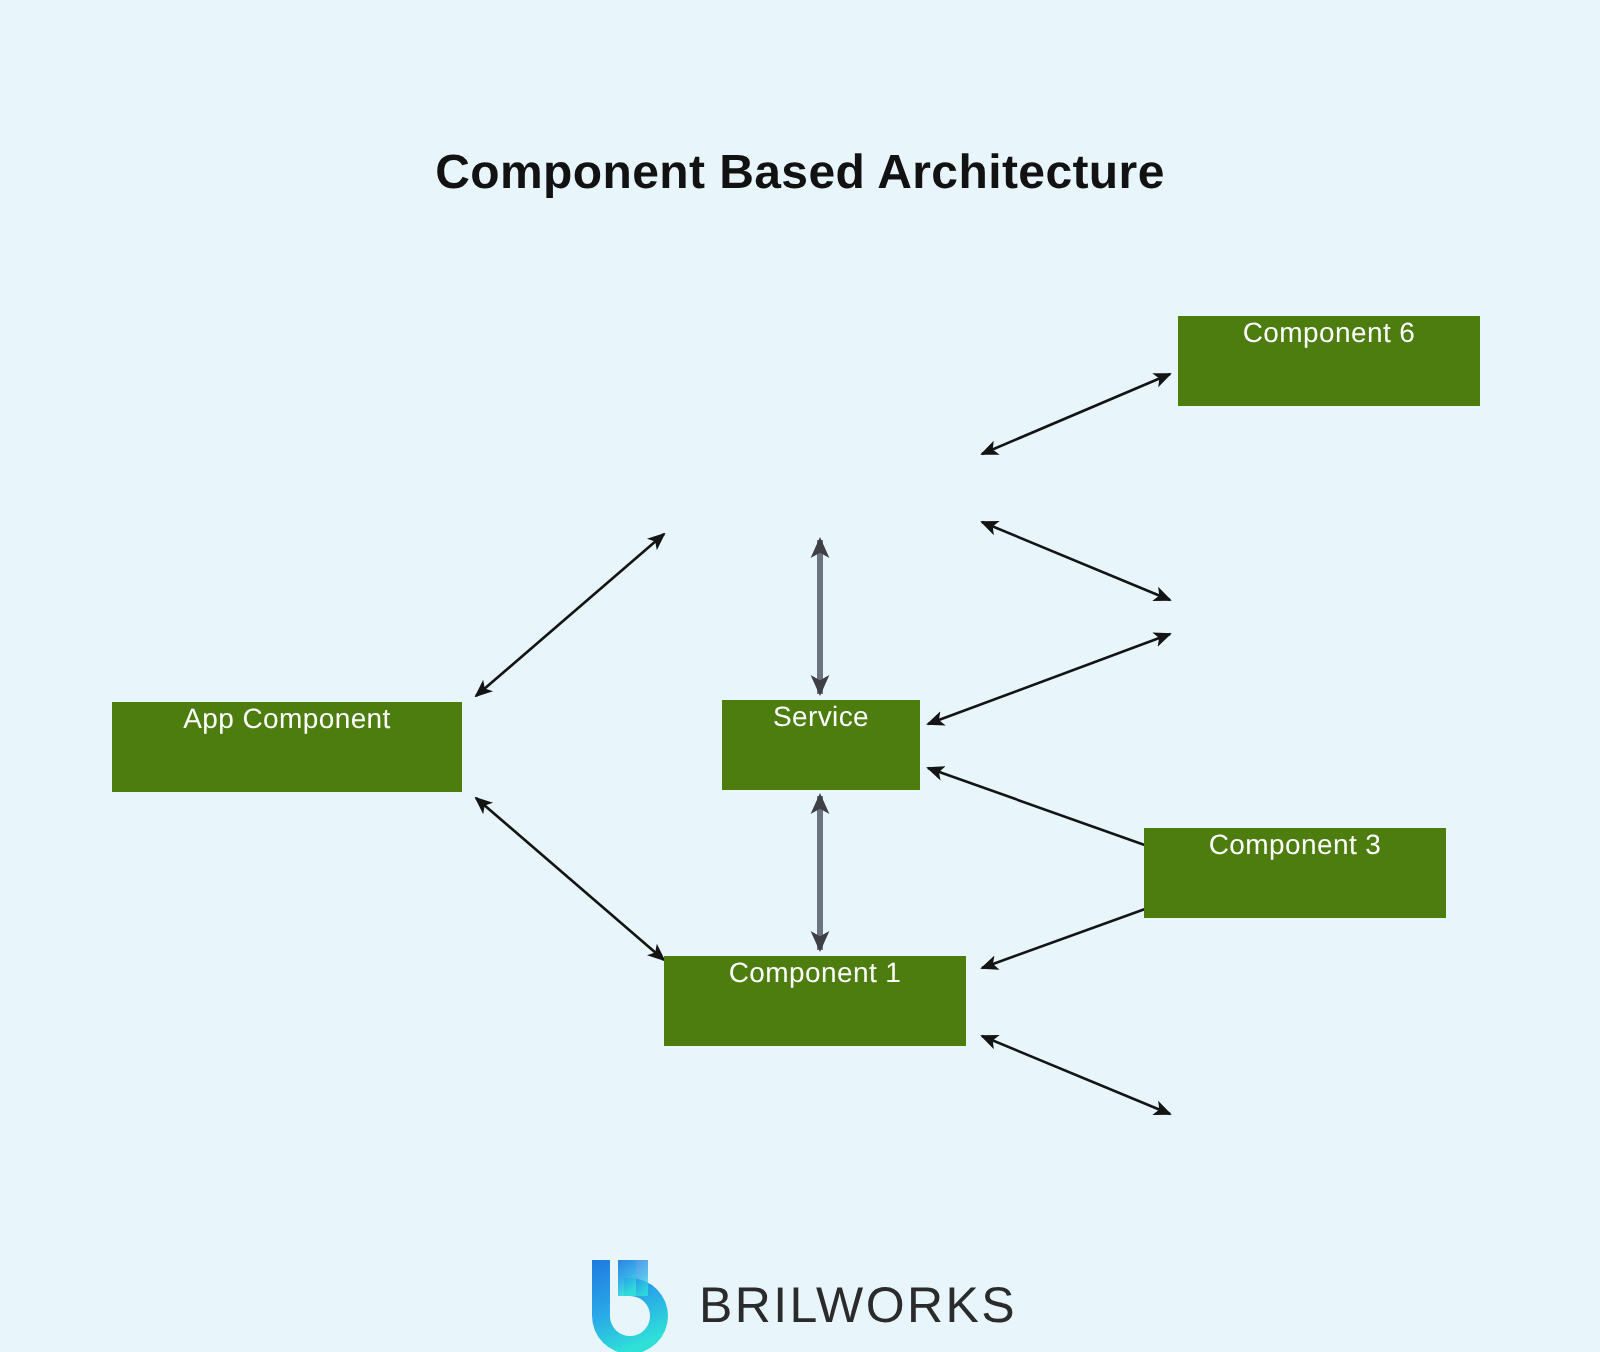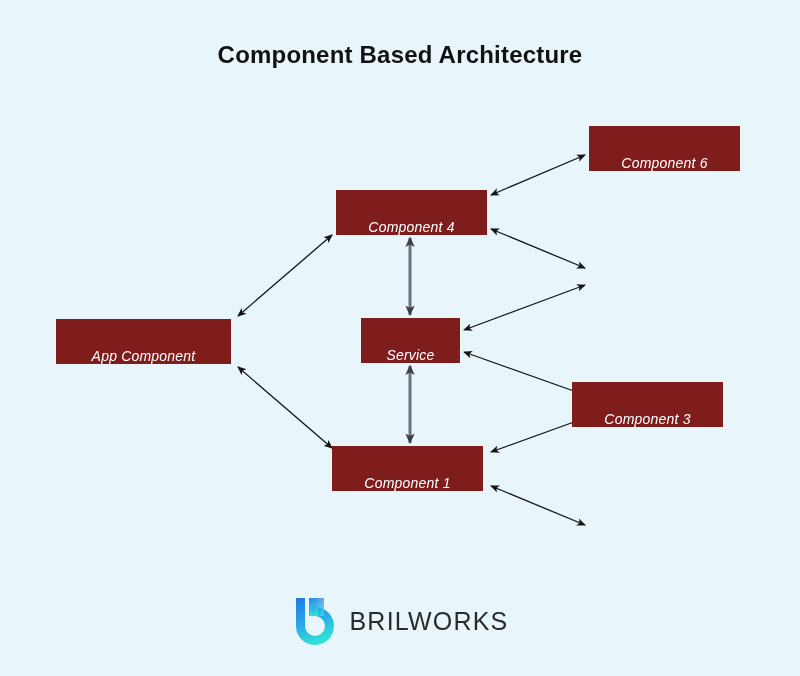--- a/index.html
+++ b/index.html
@@ -11,20 +11,21 @@
     height: 676px;
     background: #e8f6fc;
     font-family: "Liberation Sans", sans-serif;
     overflow: hidden;
   }
   #canvas {
     position: relative;
     width: 800px;
     height: 504px;
     background: #e8f6fc;
+    margin-top: 32px;
   }
   #title {
     position: absolute;
     left: 0;
     top: 41px;
     width: 800px;
     text-align: center;
     font-size: 24px;
     font-weight: bold;
     color: #121212;
@@ -33,30 +34,29 @@
   #edges {
     position: absolute;
     left: 0;
     top: 0;
     width: 800px;
     height: 676px;
     pointer-events: none;
   }
   .node {
     position: absolute;
-    background: #7f1d1d;
+    background: #4d7c0f;
     color: #ffffff;
     font-size: 14px;
     font-weight: 400;
     display: flex;
-    align-items: flex-end;
+    align-items: flex-start;
     justify-content: center;
     letter-spacing: 0.2px;
     box-sizing: border-box;
-    font-style: italic;
   }
   #logo {
     position: absolute;
     left: 0;
     top: 596px;
     width: 800px;
     display: flex;
     align-items: center;
     justify-content: center;
     gap: 12px;
@@ -139,23 +139,20 @@
 
     <g>
       <line x1="491" y1="486" x2="585" y2="525" stroke="#141414" stroke-width="1.3" marker-start="url(#ah-thin-start)" marker-end="url(#ah-thin-end)"></line>
     </g>
   </svg>
 
   <div class="node" style="left:56px; top:319px; width:175px; height:45px;">
     <span>App Component</span>
   </div>
 
-  <div class="node" style="left:336px; top:190px; width:151px; height:45px;">
-    <span>Component 4</span>
-  </div>
 
   <div class="node" style="left:361px; top:318px; width:99px; height:45px;">
     <span>Service</span>
   </div>
 
   <div class="node" style="left:332px; top:446px; width:151px; height:45px;">
     <span>Component 1</span>
   </div>
 
   <div class="node" style="left:589px; top:126px; width:151px; height:45px;">

